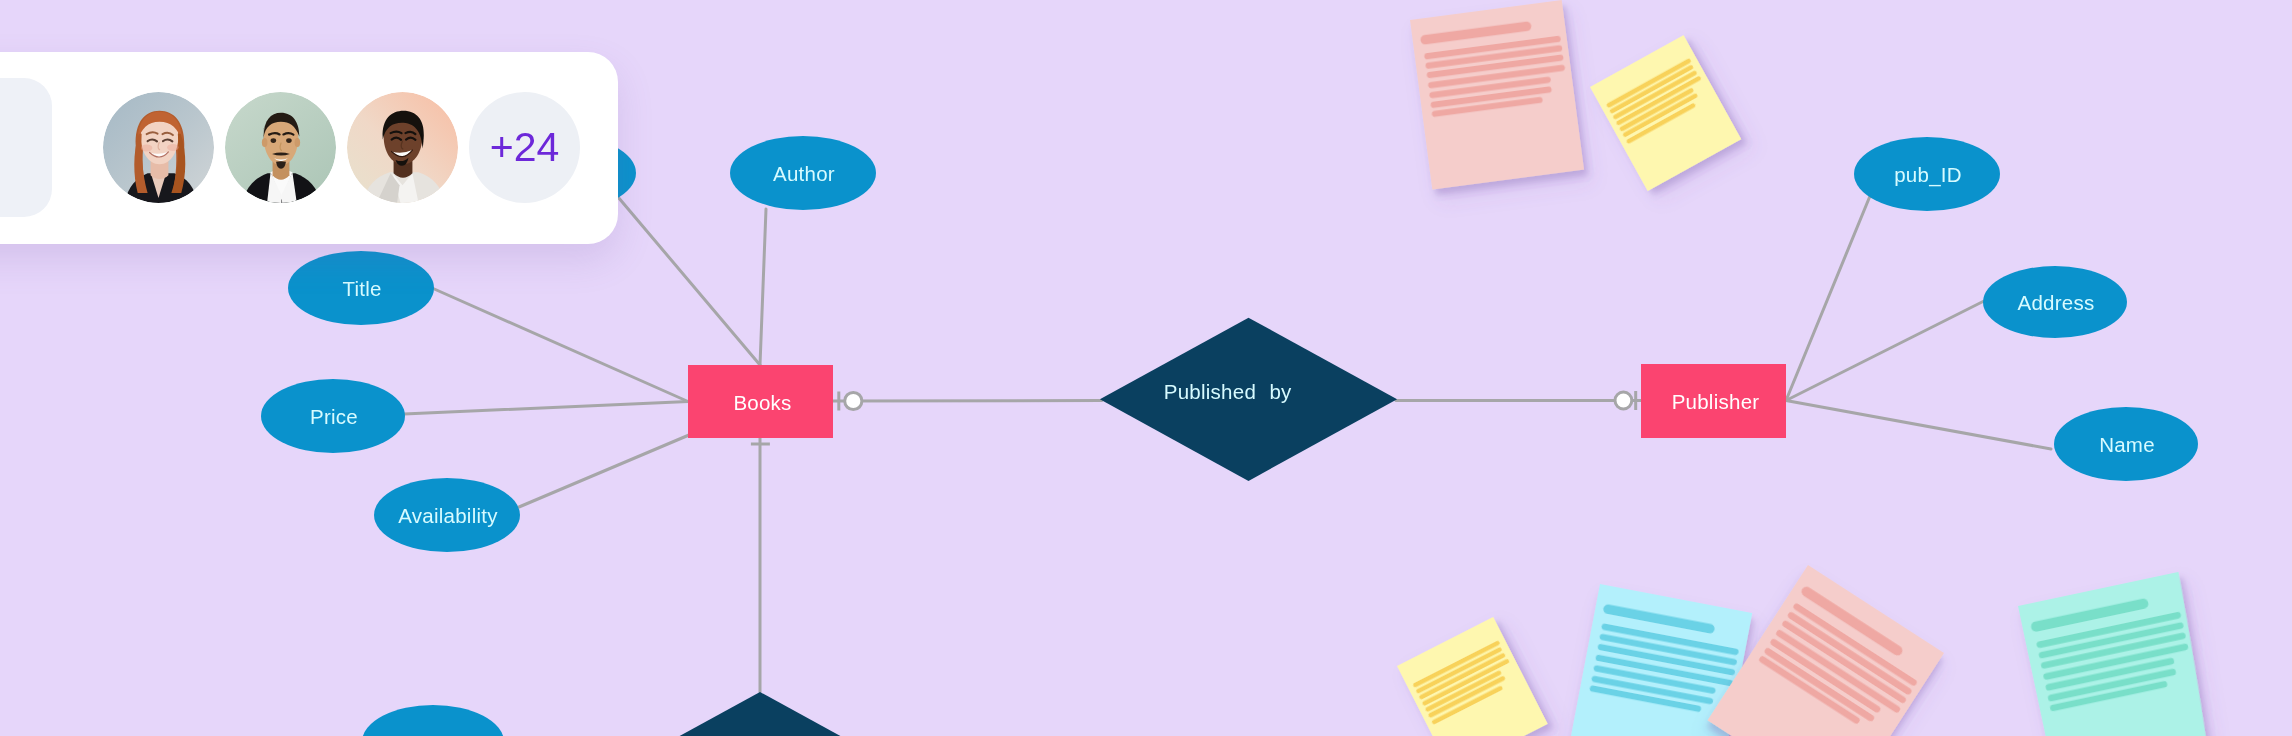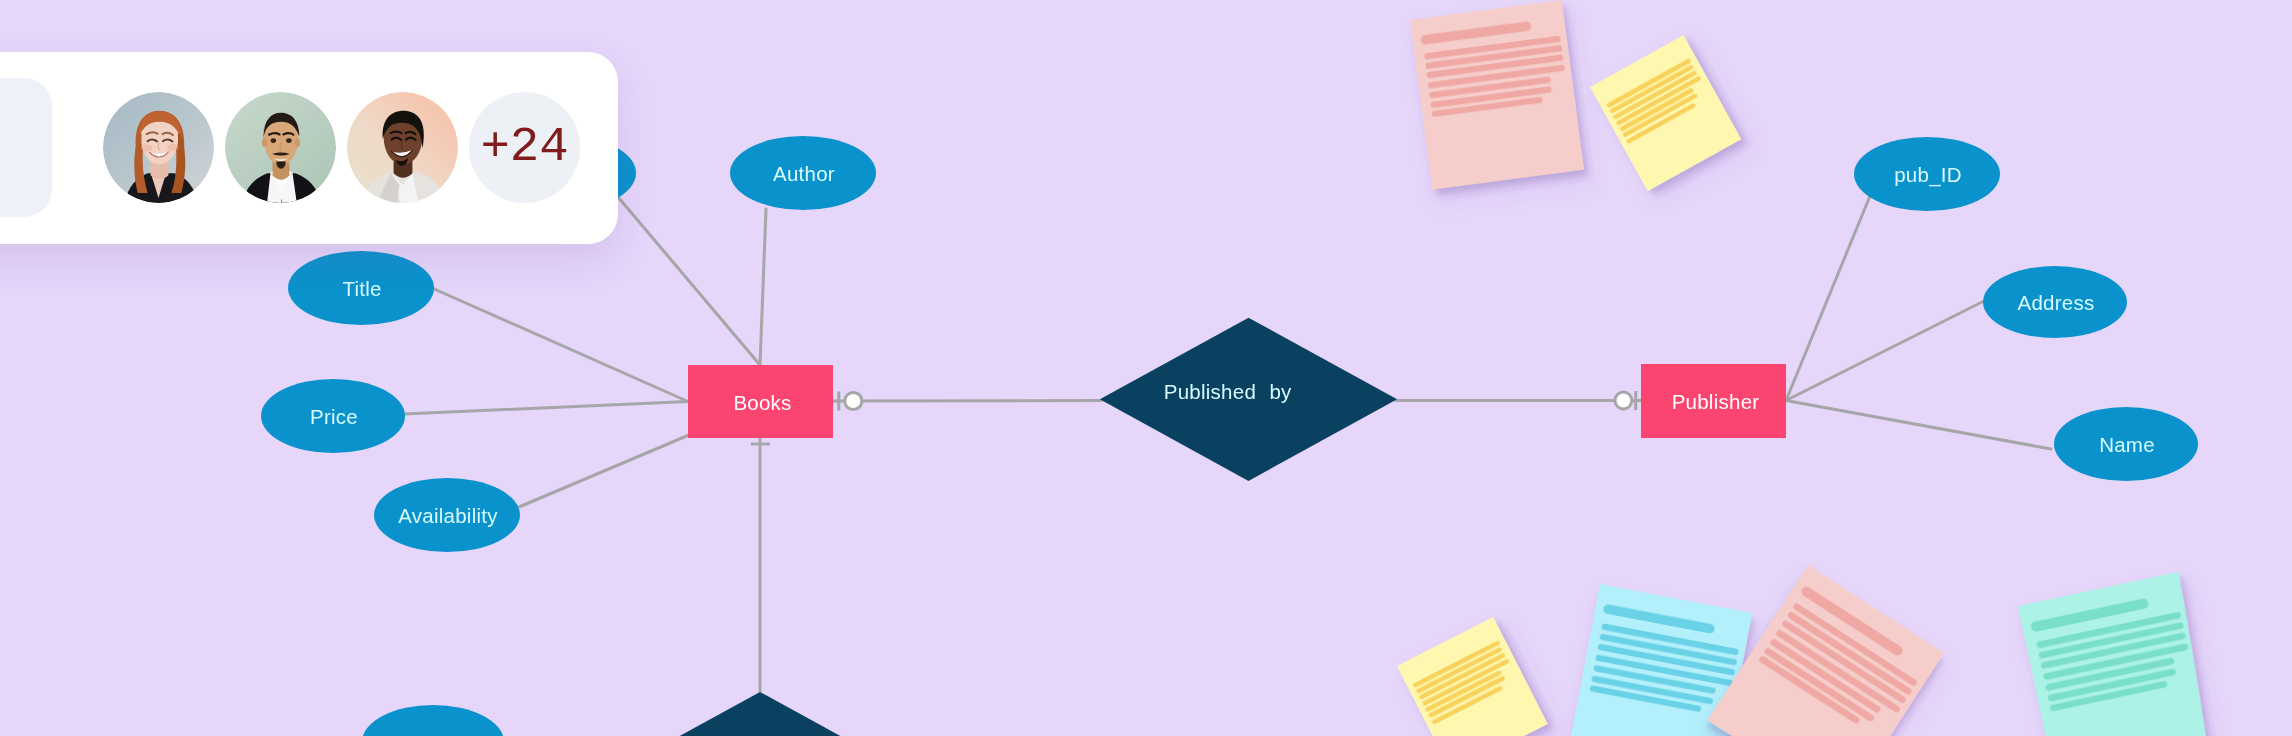--- a/index.html
+++ b/index.html
@@ -14,22 +14,22 @@
   #ghost-card{position:absolute;left:-120px;top:78px;width:172px;height:139px;
        background:#eef1f7;border-radius:28px;z-index:3;}
   #collab-card{position:absolute;left:-330px;top:52px;width:948px;height:192px;
        background:#fff;border-radius:30px;z-index:2;
        box-shadow:0 16px 36px rgba(120,86,170,.16);}
   #avatar-row{position:absolute;z-index:4;left:103px;top:91px;height:112px;display:flex;align-items:center;gap:11px;}
   .avatar{width:111px;height:111px;border-radius:50%;overflow:hidden;position:relative;flex:0 0 auto;}
   .avatar svg{display:block;width:111px;height:111px;}
   #overflow-avatar{width:111px;height:111px;border-radius:50%;background:#edf0f5;
        display:flex;align-items:center;justify-content:center;flex:0 0 auto;}
-  #overflow-label{font-size:49px;color:#7f1d1d;letter-spacing:0;
-       font-family:Liberation Mono, monospace;line-height:1;}
+  #overflow-label{font-size:41px;color:#6d28d9;letter-spacing:0;
+       font-family:Liberation Sans, sans-serif;line-height:1;}
 </style>
 </head>
 <body>
 
 <div id="stage">
   <svg id="canvas" viewBox="0 0 2292 736" xmlns="http://www.w3.org/2000/svg">
       <defs>
         <filter id="noteShadow" x="-35%" y="-35%" width="180%" height="180%">
           <feDropShadow dx="3" dy="6" stdDeviation="3.2" flood-color="#6c4fa3" flood-opacity="0.26"></feDropShadow>
           <feDropShadow dx="5" dy="11" stdDeviation="9" flood-color="#6c4fa3" flood-opacity="0.11"></feDropShadow>

